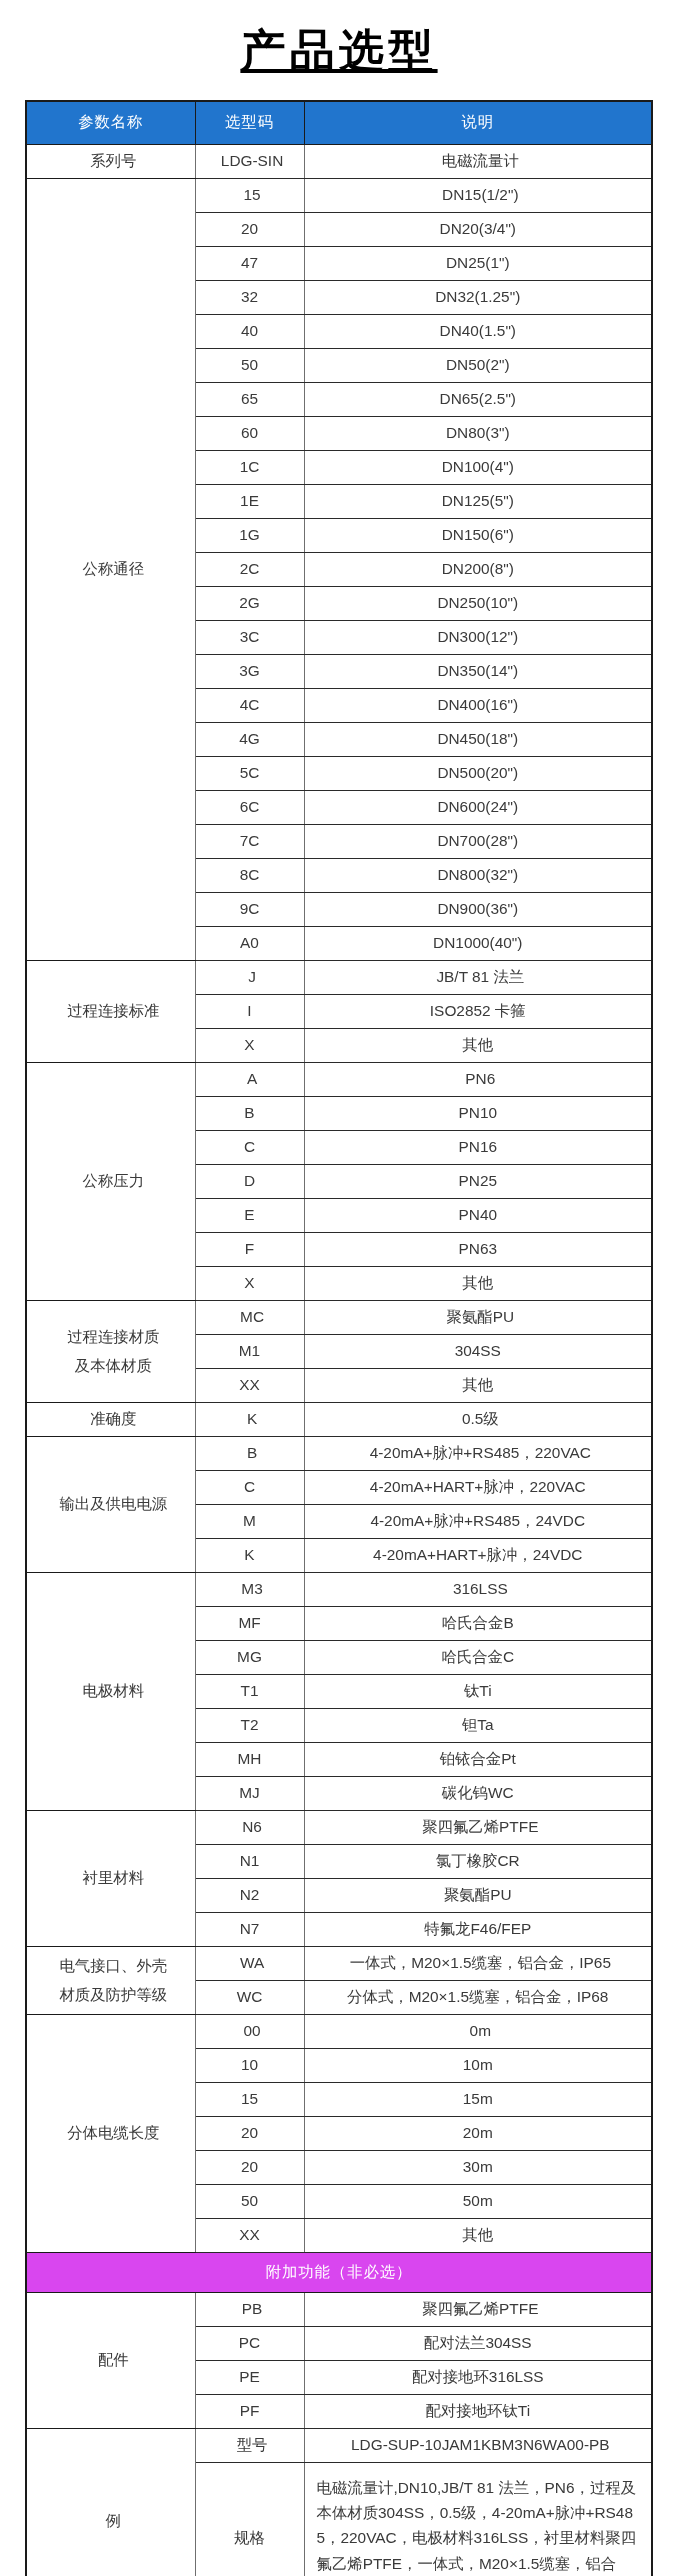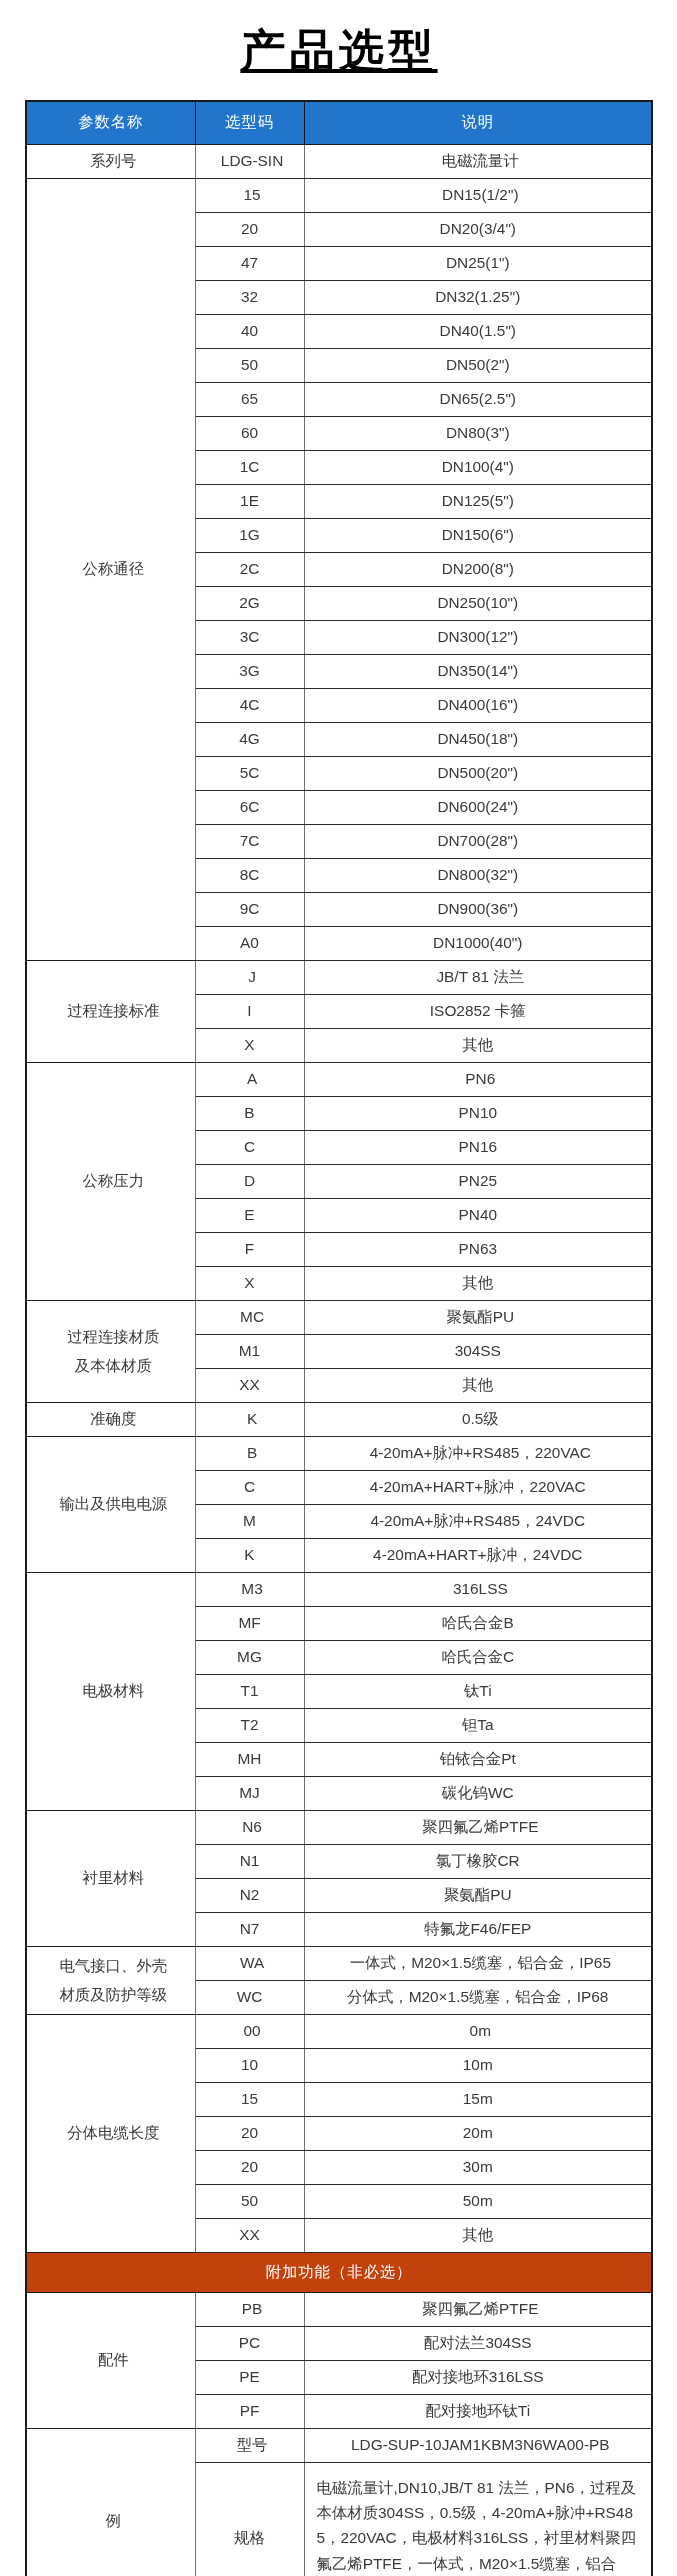--- a/index.html
+++ b/index.html
@@ -55,21 +55,21 @@
   td.param{
     font-size:15.4px;
     white-space:pre-line;
     line-height:1.9;
     border-top:1.7px solid #1a1a1a;
     border-bottom:1.7px solid #1a1a1a;
     border-left:none;
   }
   tr.group-start td{border-top:1.7px solid #1a1a1a;padding-left:12px;}
   td.section{
-    background:#c2410c;
+    background:#d946ef;
     color:#ffffff;
     font-size:15.4px;
     height:39px;
     border:1.7px solid #1a1a1a;
     letter-spacing:0.9px;
   }
   td.desc.long{
     text-align:left;
     padding:12px 12px;
     line-height:1.65;

